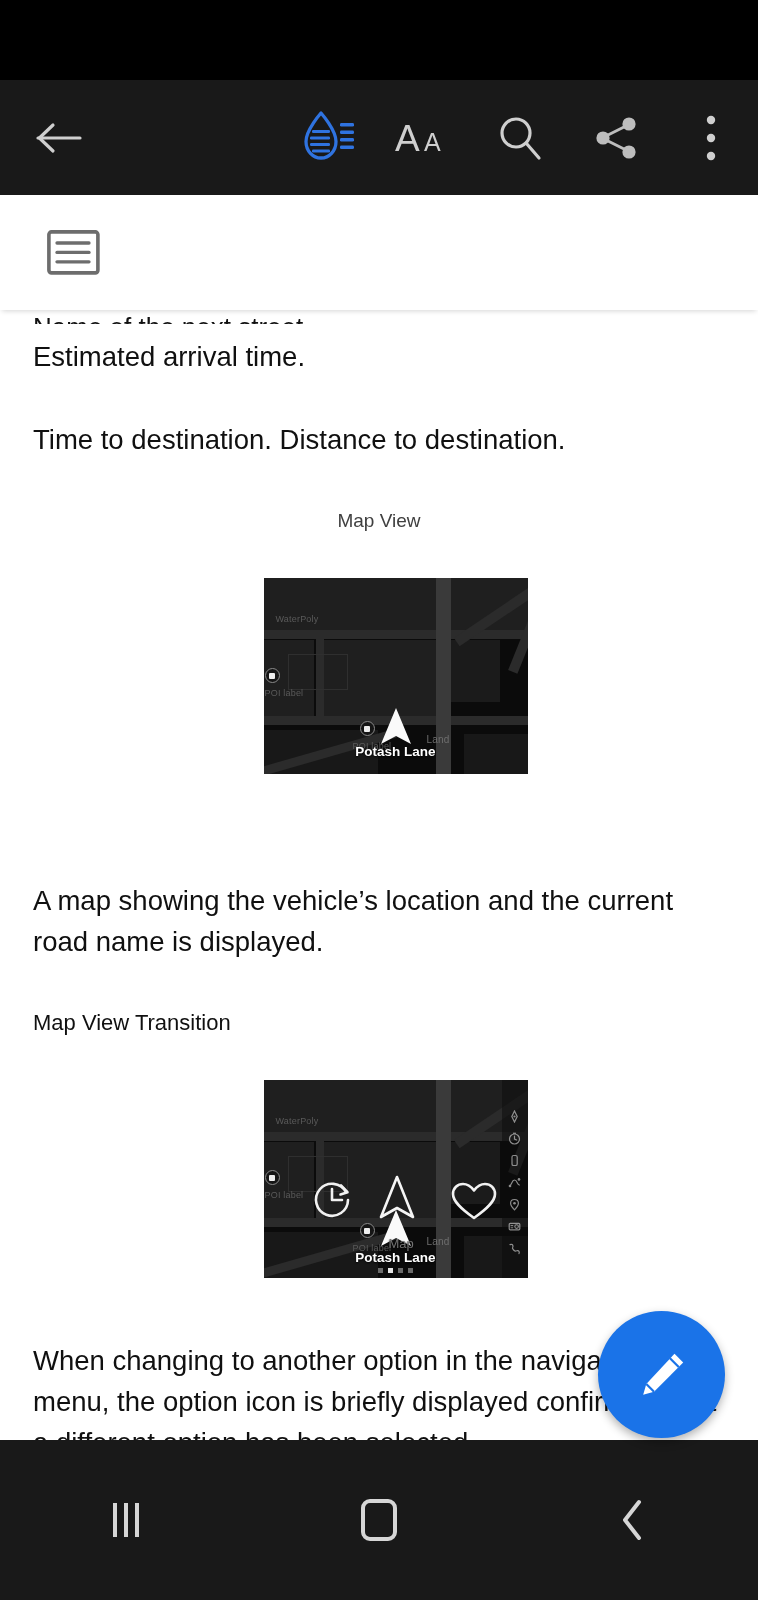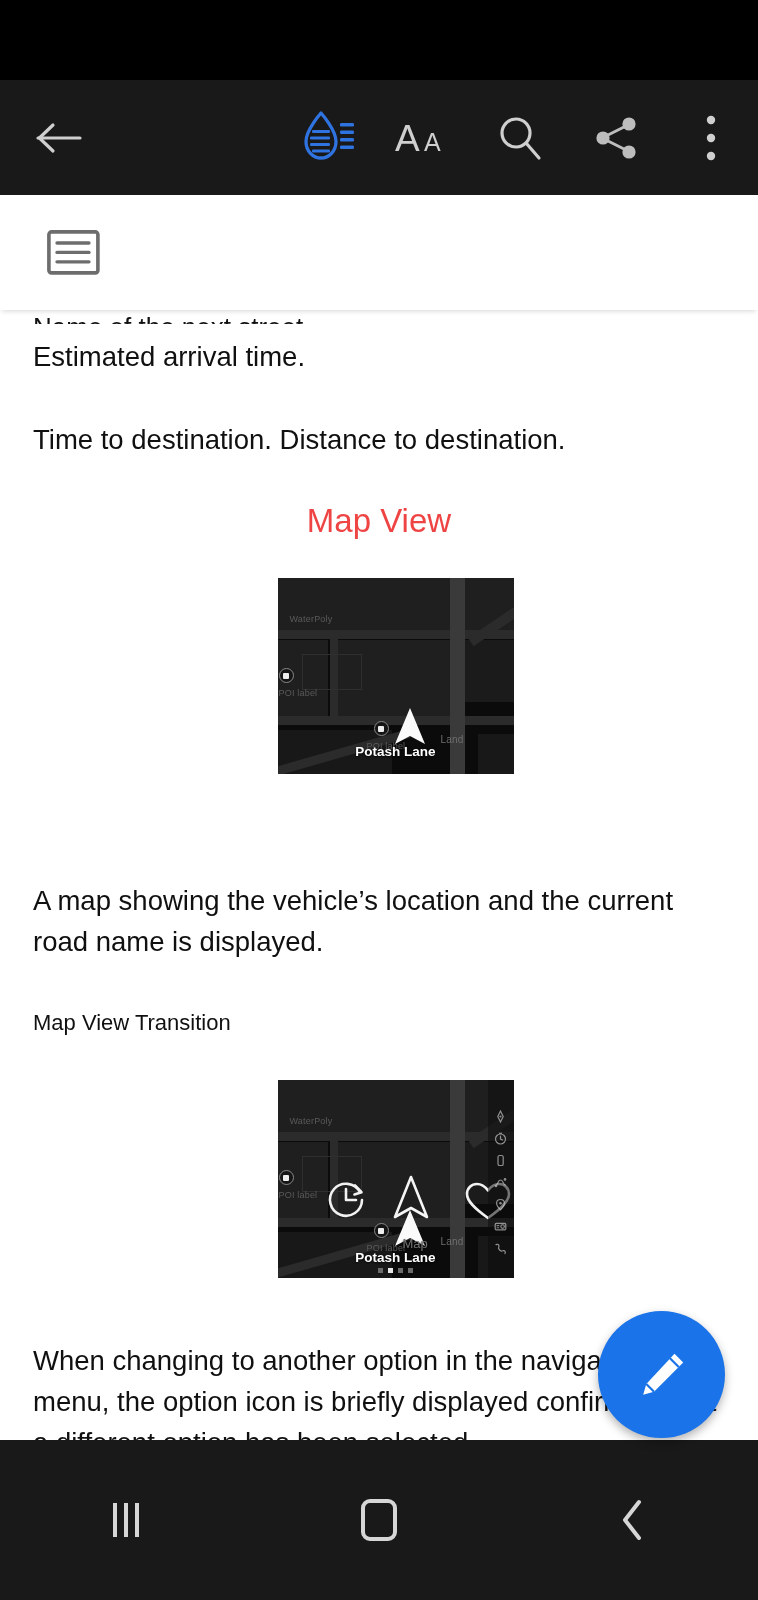--- a/index.html
+++ b/index.html
@@ -69,22 +69,22 @@
 
   p.body-text {
     font-size:27.5px;
     line-height:41px;
     color:#101010;
     margin:0;
   }
   .gap-md { height:42px; }
 
   .caption {
-    font-size:33px;
-    color:#ef4444;
+    font-size:19px;
+    color:#404040;
     text-align:center;
     line-height:38px;
   }
 
   .subhead {
     font-size:22px;
     color:#101010;
     line-height:38px;
   }
 
@@ -93,21 +93,21 @@
   .tap-icon {
     display:inline-block; position:relative;
     width:26px; height:30px; vertical-align:-6px;
     margin:0 2px;
   }
 
   
   .figure-wrap { display:flex; justify-content:center; }
   .map {
     position:relative;
-    width:236px; height:196px;
+    width:264px; height:196px;
     background:#0b0b0b;
     overflow:hidden;
     margin-left:33px;
   }
   .map2 { height:198px; }
 
   
   .mland {
     position:absolute; background:#1f1f1f;
   }

